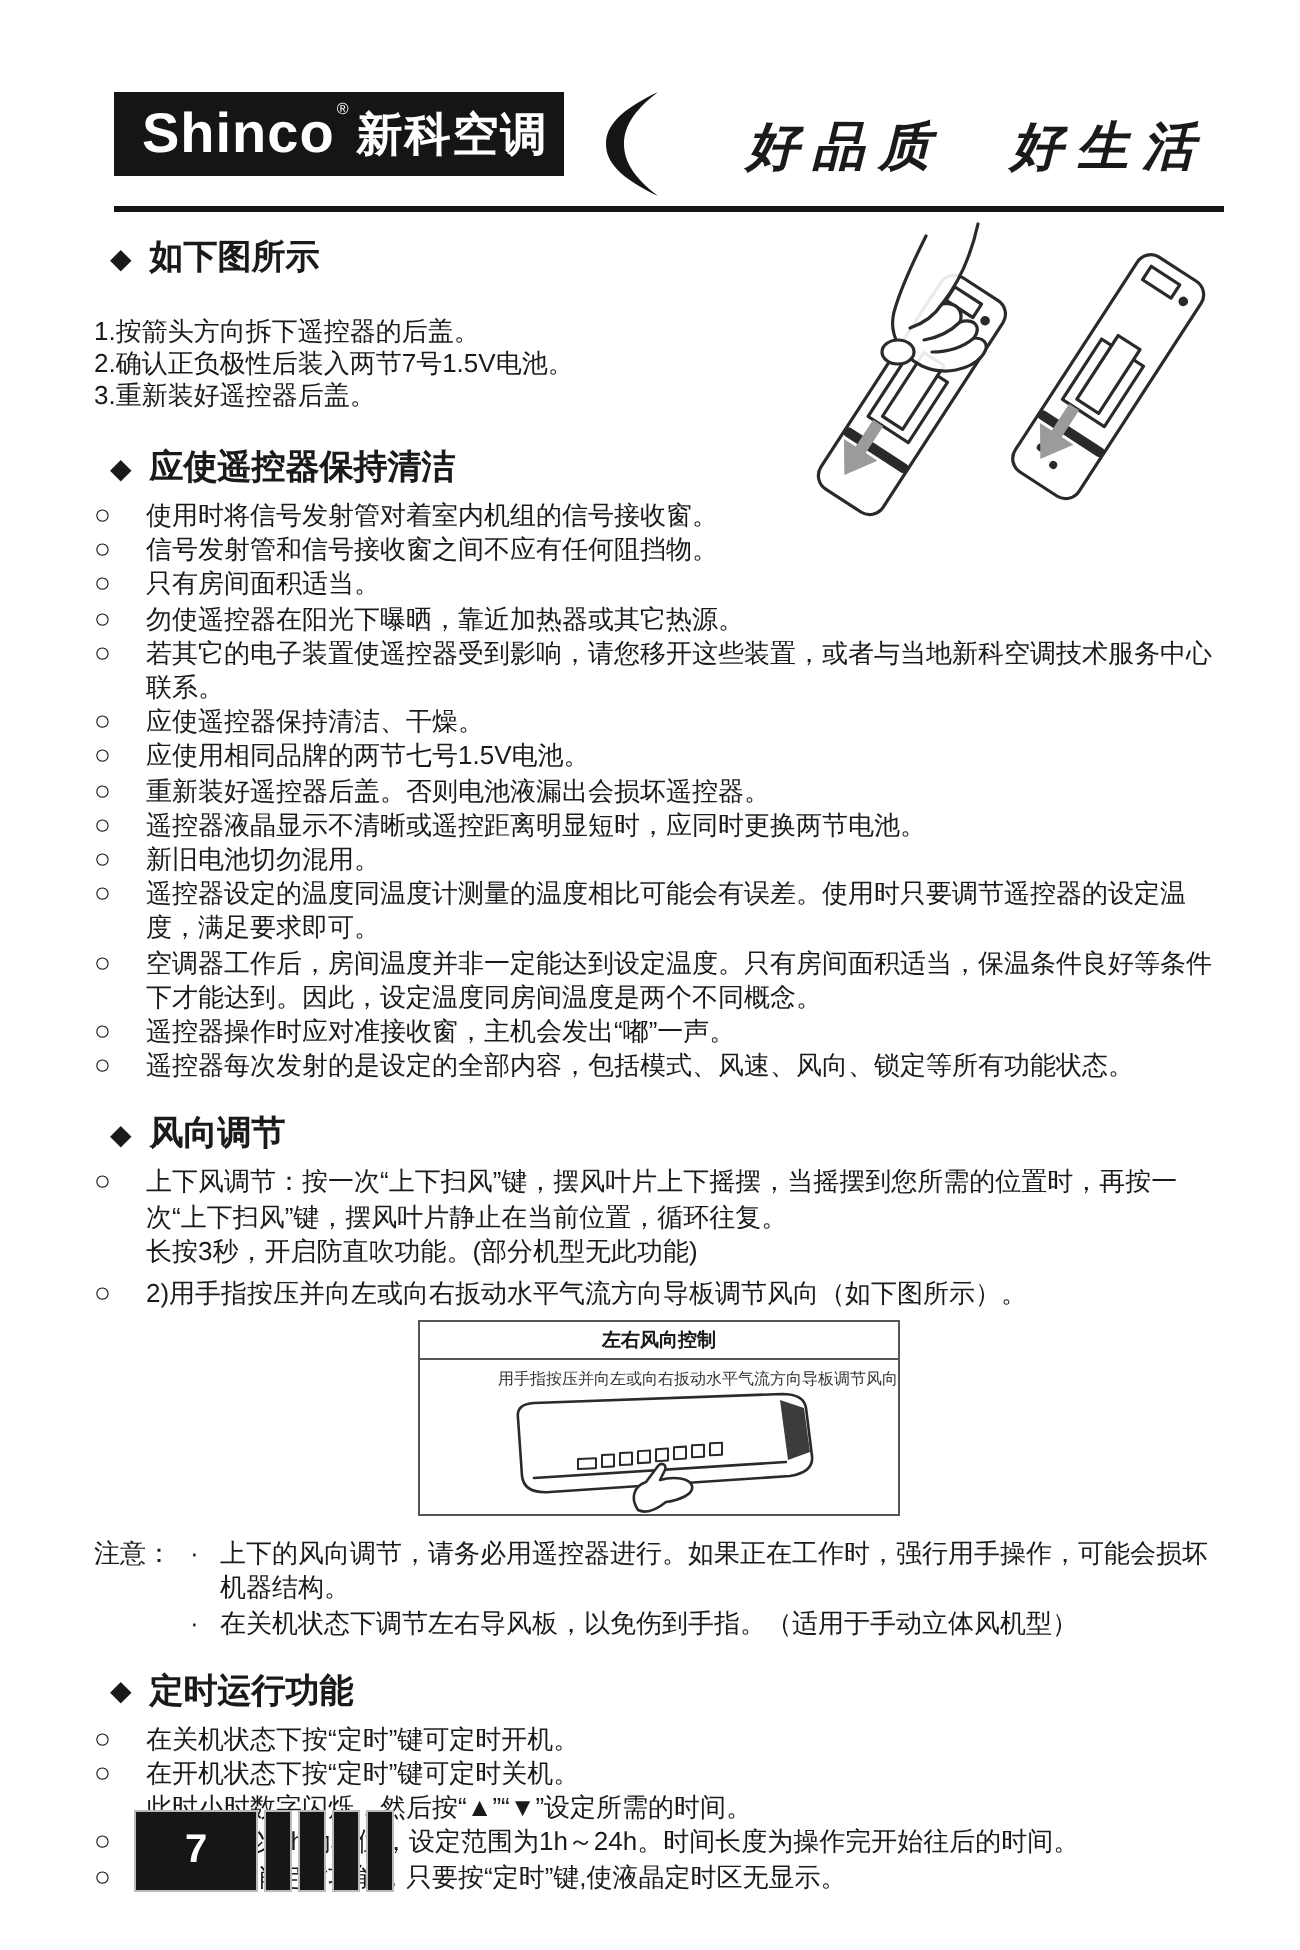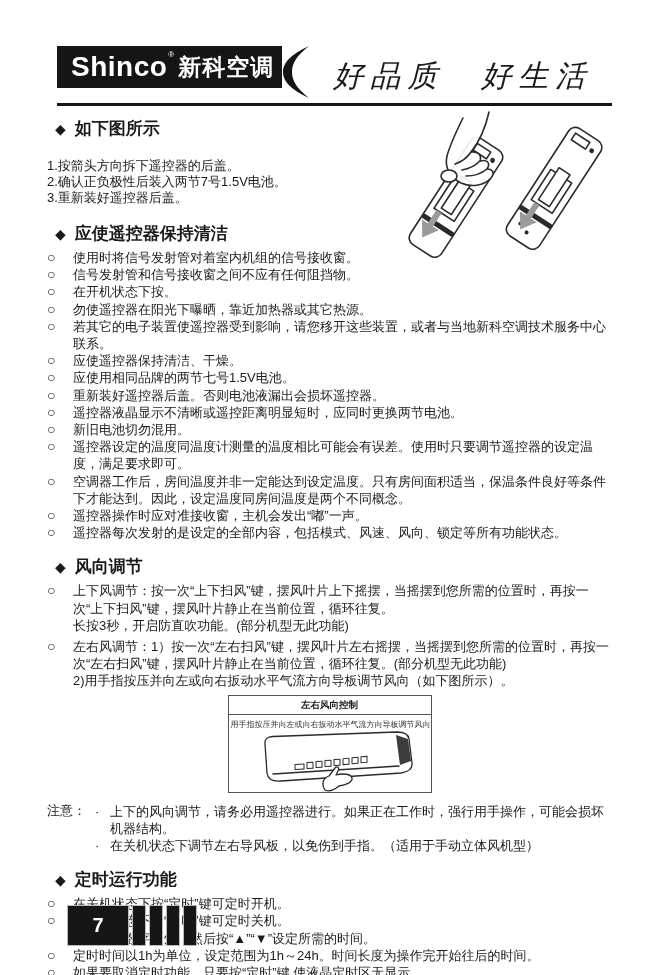--- a/index.html
+++ b/index.html
@@ -5,29 +5,29 @@
   * { margin:0; padding:0; box-sizing:border-box; }
   html,body { background:#fff; }
   body {
     width:650px; height:975px; position:relative; overflow:hidden;
     font-family:"Liberation Sans","DejaVu Sans",sans-serif;
     color:#1a1a1a;
   }
   .content { padding:0 38px 0 47px; }
 
   
-  .brand-row { display:flex; align-items:flex-start; margin:46px 0 0 10px; height:50px; }
+  .brand-row { display:flex; align-items:flex-start; margin:46px 0 0 10px; height:50px;gap:20px; }
   .logo-box { background:#151515; color:#fff; height:42px; display:flex; align-items:center; padding:0 8px 0 14px; }
   .logo-latin { font-size:28px; font-weight:bold; letter-spacing:.5px; line-height:1; }
   .logo-reg { font-size:8px; align-self:flex-start; margin:4px 2px 0 1px; }
   .logo-cn { font-size:23px; font-weight:bold; margin-left:2px; letter-spacing:1px; }
   .crescent { margin-left:1px; }
   .slogan {
     font-family:"Liberation Serif","DejaVu Serif",serif;
-    font-style:italic; font-weight:normal; font-size:30px;
+    font-style:italic; font-weight:bold; font-size:26px;
     letter-spacing:7px; margin:10px 0 0 24px; white-space:nowrap;
   }
   .rule { height:3px; background:#151515; margin:7px 0 0 10px; }
 
   
   .sec-head { display:flex; align-items:center; gap:9px; font-size:17px; font-weight:bold; margin:11px 0 4px 8px; }
   .diamond { font-size:14px; line-height:1; }
 
   
   .steps { font-size:13px; line-height:16px; margin-top:18px; }
@@ -35,28 +35,28 @@
   
   .bullets { margin-top:2px; }
   .bullet { display:flex; font-size:13px; line-height:17.2px; }
   .bullet-marker { flex:none; width:26px; font-size:14px; }
   .bullet-text { flex:1; }
 
   
   .remotes { position:absolute; left:393px; top:110px; width:222px; height:155px; }
 
   
-  .figure { width:204px; border:1px solid #555; margin:5px auto 0; background:#fff; }
+  .figure { width:241px; border:1px solid #555; margin:5px auto 0; background:#fff; }
   .fig-title { text-align:center; font-size:9.5px; font-weight:bold; padding:3px 0 2px; border-bottom:1px solid #555; }
   .fig-caption { text-align:right; font-size:8px; margin:4px 0 0; color:#333; }
   .fig-art { display:block; margin:0 auto; }
 
   
   .notice { display:flex; font-size:13px; line-height:17.2px; margin-top:10px; }
-  .notice-label { flex:none; width:48px;font-family:Liberation Mono, monospace; }
+  .notice-label { flex:none; width:48px; }
   .notice-items { flex:1; }
   .notice-item { display:flex; }
   .notice-dot { flex:none; width:15px; }
   .notice-text { flex:1; }
 
   
   .footer { display:flex; align-items:center; gap:5px; margin:14px 0 0 68px; position:absolute; bottom:30px; left:0; }
   .page-box { width:60px; height:39px; background:#161616; color:#fff; display:flex; align-items:center; justify-content:center;
               font-size:20px; font-weight:bold; outline:1px solid #bbb; }
   .bar { width:12px; height:39px; background:#161616; outline:1px solid #bbb; }
@@ -134,21 +134,21 @@
     <div class="bullet">
         <span class="bullet-marker">○</span>
         <span class="bullet-text">使用时将信号发射管对着室内机组的信号接收窗。</span>
       </div>
     <div class="bullet">
         <span class="bullet-marker">○</span>
         <span class="bullet-text">信号发射管和信号接收窗之间不应有任何阻挡物。</span>
       </div>
     <div class="bullet">
         <span class="bullet-marker">○</span>
-        <span class="bullet-text">在开机状态下按。</span>
+        <span class="bullet-text">只有房间面积适当。</span>
       </div>
     <div class="bullet">
         <span class="bullet-marker">○</span>
         <span class="bullet-text">勿使遥控器在阳光下曝晒，靠近加热器或其它热源。</span>
       </div>
     <div class="bullet">
         <span class="bullet-marker">○</span>
         <span class="bullet-text">若其它的电子装置使遥控器受到影响，请您移开这些装置，或者与当地新科空调技术服务中心联系。</span>
       </div>
     <div class="bullet">
@@ -197,21 +197,20 @@
     <div class="bullet">
       <span class="bullet-marker">○</span>
       <span class="bullet-text">
         <div>上下风调节：按一次“上下扫风”键，摆风叶片上下摇摆，当摇摆到您所需的位置时，再按一次“上下扫风”键，摆风叶片静止在当前位置，循环往复。</div>
         <div>长按3秒，开启防直吹功能。(部分机型无此功能)</div>
       </span>
     </div>
     <div class="bullet" style="margin-top:4px;">
       <span class="bullet-marker">○</span>
       <span class="bullet-text">
-        <div>左右风调节：1）按一次“左右扫风”键，摆风叶片左右摇摆，当摇摆到您所需的位置时，再按一次“左右扫风”键，摆风叶片静止在当前位置，循环往复。(部分机型无此功能)</div>
         <div>2)用手指按压并向左或向右扳动水平气流方向导板调节风向（如下图所示）。</div>
       </span>
     </div>
   </div>
 
   <div class="figure">
     <div class="fig-title">左右风向控制</div>
     <div class="fig-caption">用手指按压并向左或向右扳动水平气流方向导板调节风向</div>
     <svg class="fig-art" width="214" height="62" viewBox="0 0 214 62">
       <g fill="none" stroke="#2a2a2a" stroke-width="1.3" stroke-linejoin="round" stroke-linecap="round">

